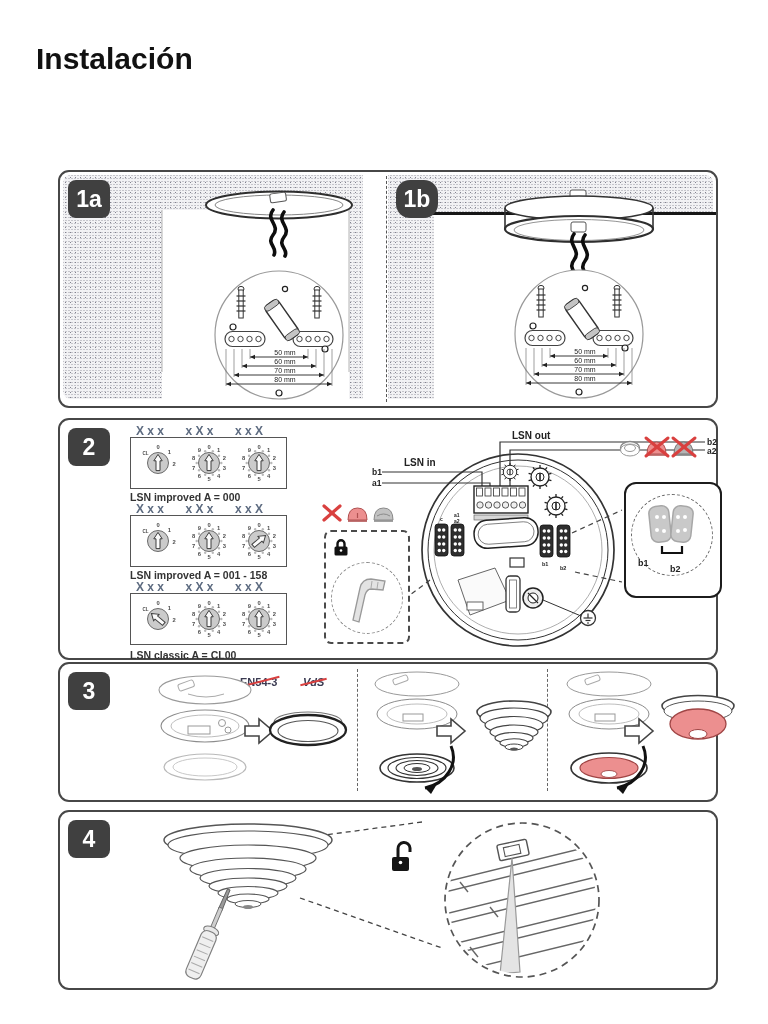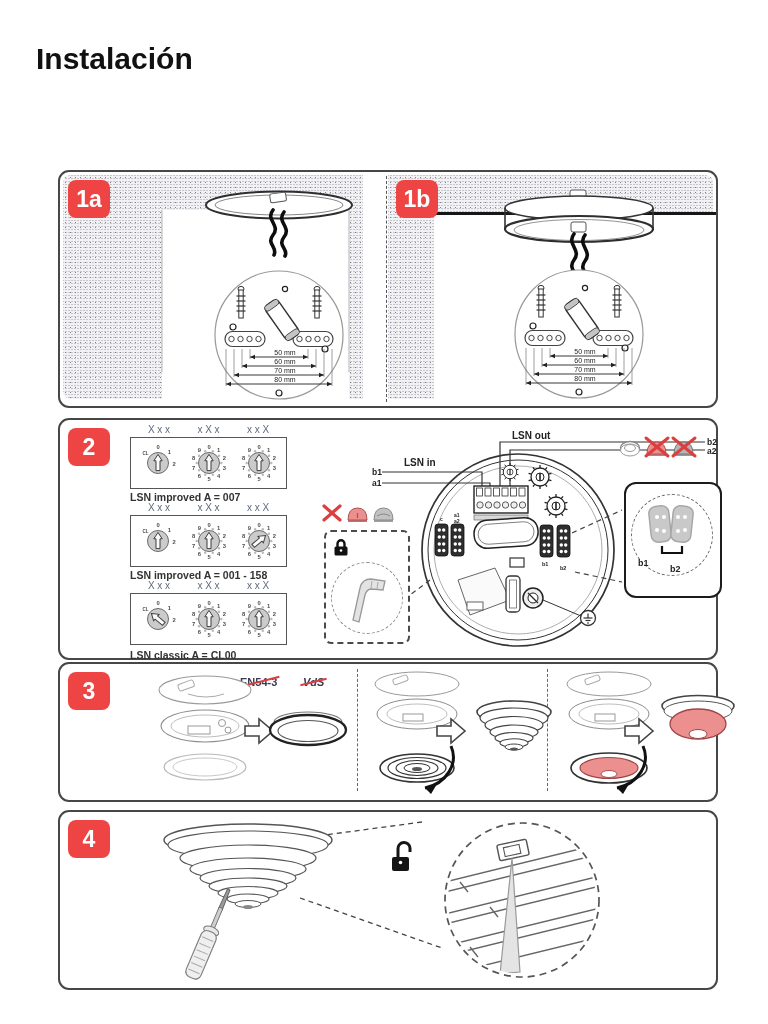--- a/index.html
+++ b/index.html
@@ -4,33 +4,33 @@
 <style>
   html,body{margin:0;padding:0;background:#fff;}
   #page{position:relative;width:768px;height:1024px;background:#fff;overflow:hidden;
         font-family:"Liberation Sans",sans-serif;padding-left:14px;}
   #title{position:absolute;left:36px;top:42px;font-size:30px;font-weight:700;color:#111;}
   .panel{position:absolute;border:2px solid #474747;border-radius:11px;background:#fff;}
   #panel1{left:58px;top:170px;width:656px;height:234px;}
   #panel2{left:58px;top:418px;width:656px;height:238px;}
   #panel3{left:58px;top:662px;width:656px;height:136px;}
   #panel4{left:58px;top:810px;width:656px;height:176px;}
-  .badge{position:absolute;width:42px;height:38px;background:#ef4444;border-radius:8px;
+  .badge{position:absolute;width:42px;height:38px;background:#404040;border-radius:8px;
          color:#fff;font-size:23px;font-weight:700;display:flex;align-items:center;
          justify-content:center;z-index:6;}
   .stipple{position:absolute;background-color:#f2f2f4;
     background-image:radial-gradient(#82828e 0.9px, transparent 1px),
                      radial-gradient(#9a9aa4 0.7px, transparent 0.8px);
     background-size:5px 5px,3px 3px;background-position:0 0,1.5px 2px;}
   .whitebox{position:absolute;background:#fff;}
   .dashv{position:absolute;border-left:1.6px dashed #555;}
   svg{position:absolute;overflow:visible;}
   .sw-row{position:absolute;left:70px;width:157px;}
   .sw-pos{display:flex;justify-content:space-between;padding:0 6px;height:13px;}
-  .sw-pos span{width:46px;text-align:center;font-size:10px;font-weight:400;color:#5d6b80;}
+  .sw-pos span{width:46px;font-size:12px;font-weight:700;color:#5d6b80;}
   .sw-box{border:1.4px solid #555;height:50px;background:#fff;display:flex;
           align-items:center;justify-content:space-between;padding:0 4px;}
   .sw-box svg{position:static;}
   .sw-cap{margin-top:2px;font-size:10.5px;font-weight:700;color:#333;white-space:nowrap;}
   .sw-cap.u{border-bottom:1.6px solid #444;padding-bottom:1px;display:inline-block;}
   .crossed{position:absolute;font-size:11px;font-weight:700;color:#3b3b52;display:inline-block;}
   .crossed::after{content:'';position:absolute;left:-3px;right:-3px;top:45%;
                   border-top:2.2px solid #d9403f;transform:rotate(-14deg);}
   .detailbox{position:absolute;border:2.5px solid #1c1c1c;border-radius:12px;background:#fff;}
   .dashcircle{position:absolute;border:1.6px dashed #666;border-radius:50%;}
@@ -42,21 +42,21 @@
 <div id="page">
   <div id="title">Instalación</div>
 
   <div id="panel1" class="panel">
     <div class="stipple" style="left:3px;top:3px;width:300px;height:224px;border-radius:8px 0 0 8px;"></div>
     <div class="whitebox" style="left:102px;top:38px;width:187px;height:189px;"></div>
     <div class="stipple" style="left:328px;top:3px;width:325px;height:39px;border-radius:0 8px 0 0;"></div>
     <div class="stipple" style="left:328px;top:3px;width:46px;height:224px;"></div>
     <div class="dashv" style="left:326px;top:4px;height:226px;"></div>
     <div class="badge" style="left:8px;top:8px;">1a</div>
-    <div class="badge" style="left:336px;top:8px;">1b</div>
+    <div class="badge" style="left:336px;top:8px;border-radius:14px;">1b</div>
 
     <svg id="svg1a" width="326" height="234" viewBox="0 0 326 234" style="left:0;top:0;">
       <line x1="102" y1="38" x2="102" y2="200" stroke="#b5b5b5" stroke-width="1"></line>
       <line x1="289" y1="38" x2="289" y2="200" stroke="#b5b5b5" stroke-width="1"></line>
       <ellipse cx="219" cy="33" rx="73" ry="13.5" fill="#fff" stroke="#2e2e2e" stroke-width="2"></ellipse>
       <ellipse cx="219" cy="33" rx="64" ry="10" fill="none" stroke="#777" stroke-width="0.9"></ellipse>
       <rect x="210" y="21" width="16" height="9" rx="2" fill="#fff" stroke="#555" stroke-width="1" transform="rotate(-8 218 25)"></rect>
       <path d="M213,38 c-8,10 8,15 0,25 c-7,9 5,12 1,20" fill="none" stroke="#0d0d0d" stroke-width="3.6" stroke-linecap="round"></path>
       <path d="M224,40 c-8,10 8,15 0,25 c-7,9 5,12 1,19" fill="none" stroke="#0d0d0d" stroke-width="3.6" stroke-linecap="round"></path>
       <use href="#detailG" x="219" y="163"></use>
@@ -234,21 +234,21 @@
             <text x="38.40711556398149" y="29.006075308874145" text-anchor="middle" font-size="5.8" font-weight="bold" fill="#4c4c4c">3</text>
             <text x="32.52212108713807" y="37.106075308874146" text-anchor="middle" font-size="5.8" font-weight="bold" fill="#4c4c4c">4</text>
             <text x="23.000000000000004" y="40.2" text-anchor="middle" font-size="5.8" font-weight="bold" fill="#4c4c4c">5</text>
             <text x="13.477878912861938" y="37.10607530887415" text-anchor="middle" font-size="5.8" font-weight="bold" fill="#4c4c4c">6</text>
             <text x="7.5928844360185135" y="29.006075308874152" text-anchor="middle" font-size="5.8" font-weight="bold" fill="#4c4c4c">7</text>
             <text x="7.592884436018512" y="18.993924691125855" text-anchor="middle" font-size="5.8" font-weight="bold" fill="#4c4c4c">8</text>
             <text x="13.477878912861932" y="10.893924691125854" text-anchor="middle" font-size="5.8" font-weight="bold" fill="#4c4c4c">9</text>
             <path d="M0,-8.6 L4.2,-2.2 L2,-2.2 L2,7.6 L-2,7.6 L-2,-2.2 L-4.2,-2.2 Z" transform="translate(23,22) rotate(0)" fill="#fcfcfc" stroke="#3d3d3d" stroke-width="1"></path>
           </svg>
       </div>
-      <div class="sw-cap">LSN improved A = 007</div>
+      <div class="sw-cap">LSN improved A = 000</div>
     </div>
 
     <div class="sw-row" style="top:82px;">
       <div class="sw-pos">
         <span>X x x</span>
           <span>x X x</span>
           <span>x x X</span>
       </div>
       <div class="sw-box">
         <svg width="46" height="44" viewBox="0 0 46 44">

